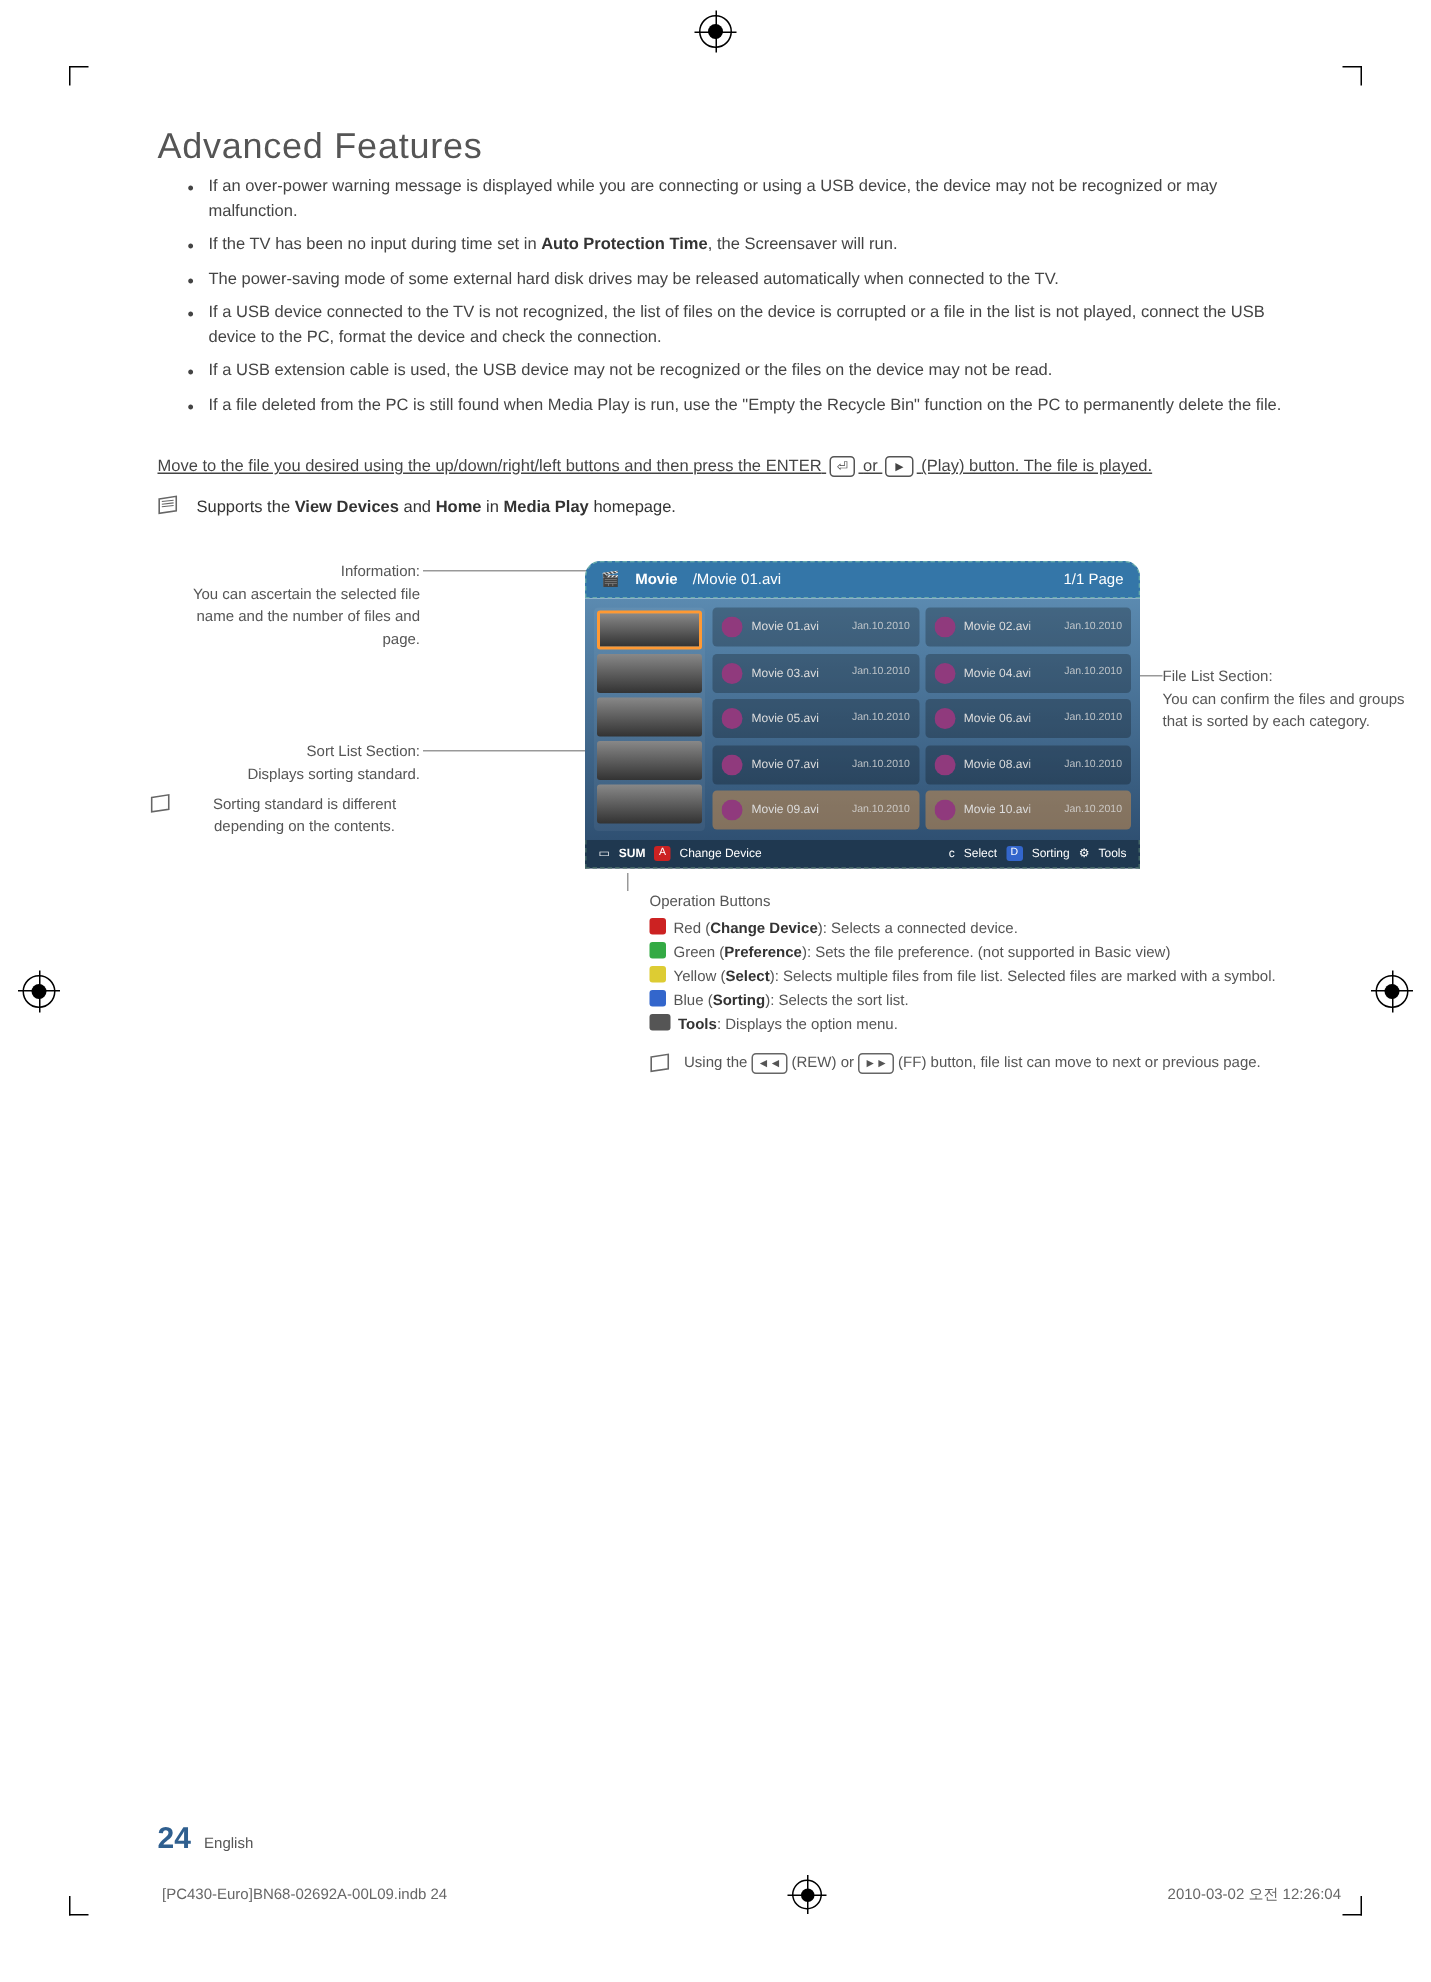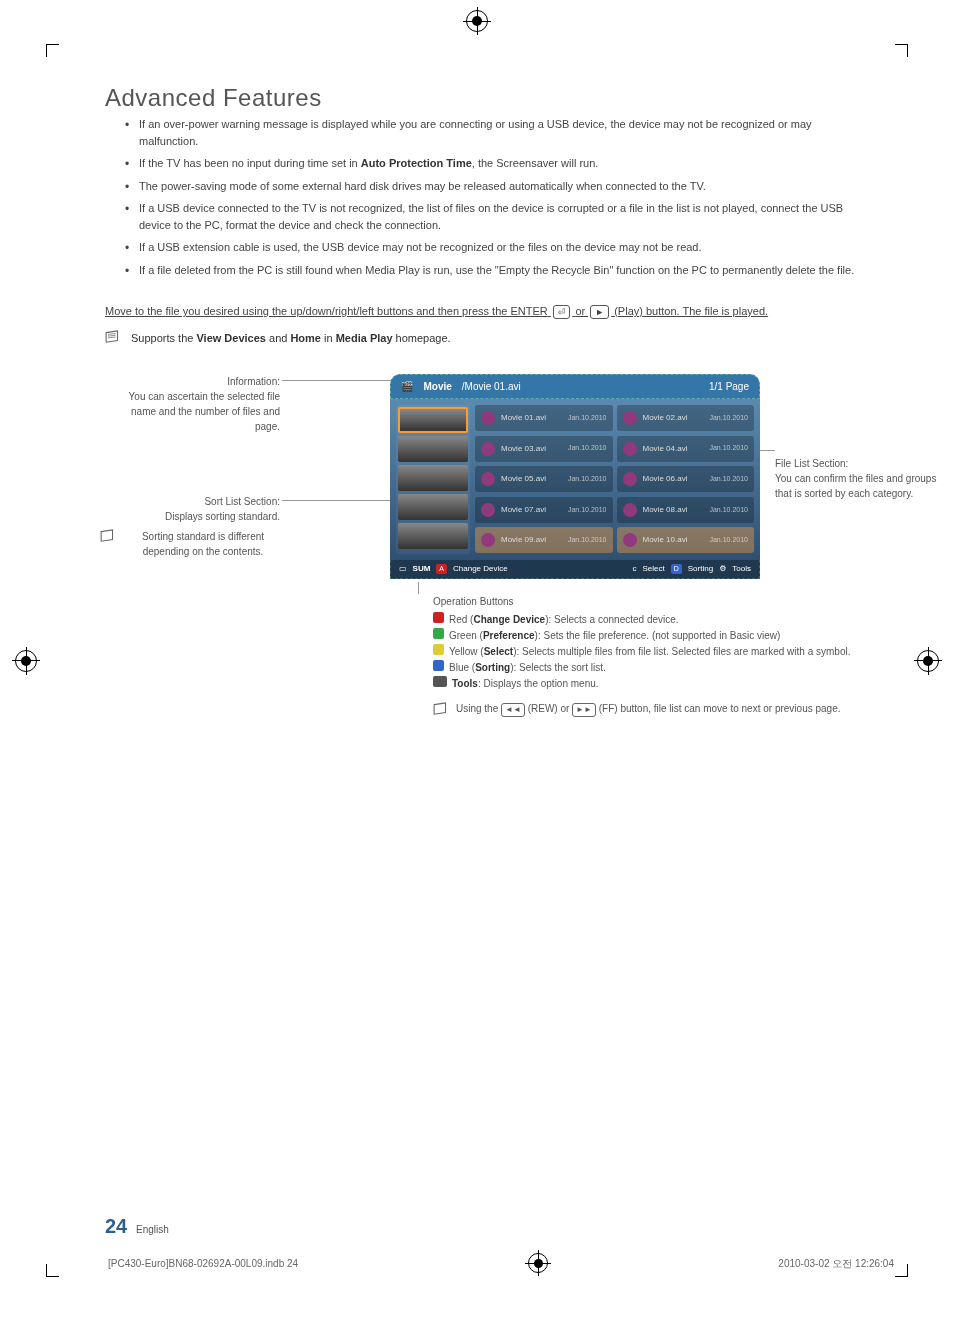--- a/index.html
+++ b/index.html
@@ -142,21 +142,21 @@
 
       <div class="callout-left" style="top:155px; left:-5px; width:182px; display:flex; gap:6px; text-align:center;">
         <span class="note-icon" style="flex-shrink:0;">
           <svg viewBox="0 0 20 16">
               <path d="M1 3 L14 1 L14 12 L1 14 Z" fill="none" stroke="#666" stroke-width="1.2"></path>
             </svg>
         </span>
         <span>Sorting standard is different depending on the contents.</span>
       </div>
 
-      <div class="callout-right" style="top:82px; left:670px; width:170px;">
+      <div class="callout-right" style="top:70px; left:670px; width:170px;">
         <span>File List Section:</span><br>
         <span>You can confirm the files and groups that is sorted by each category.</span>
       </div>
       <div class="callout-line" style="top:76px; left:655px; width:15px;"></div>
 
       <div class="screenshot">
         <div class="scr-top">
           <span>🎬</span>
           <span class="cat">Movie</span>
           <span class="path">/Movie 01.avi</span>

